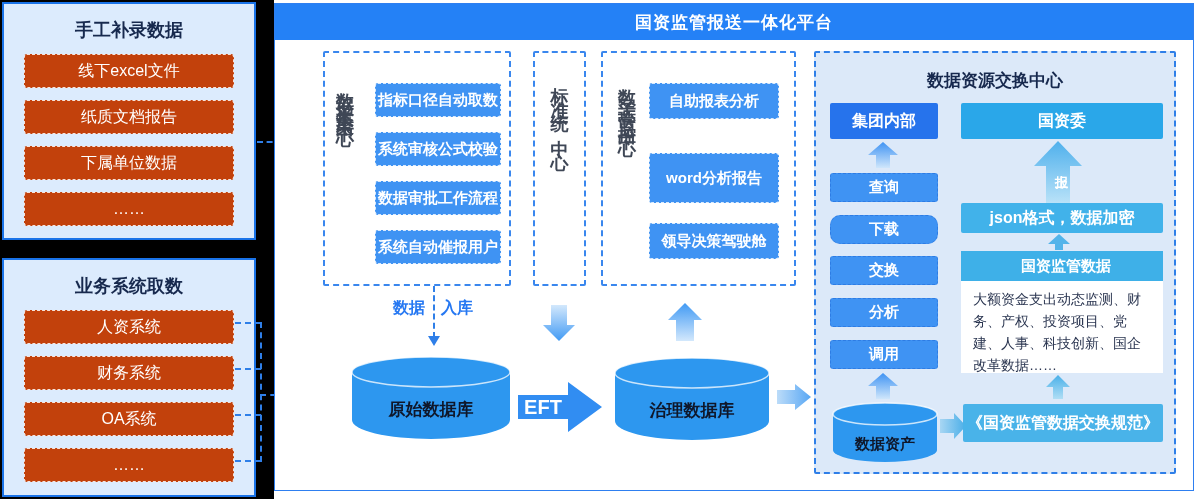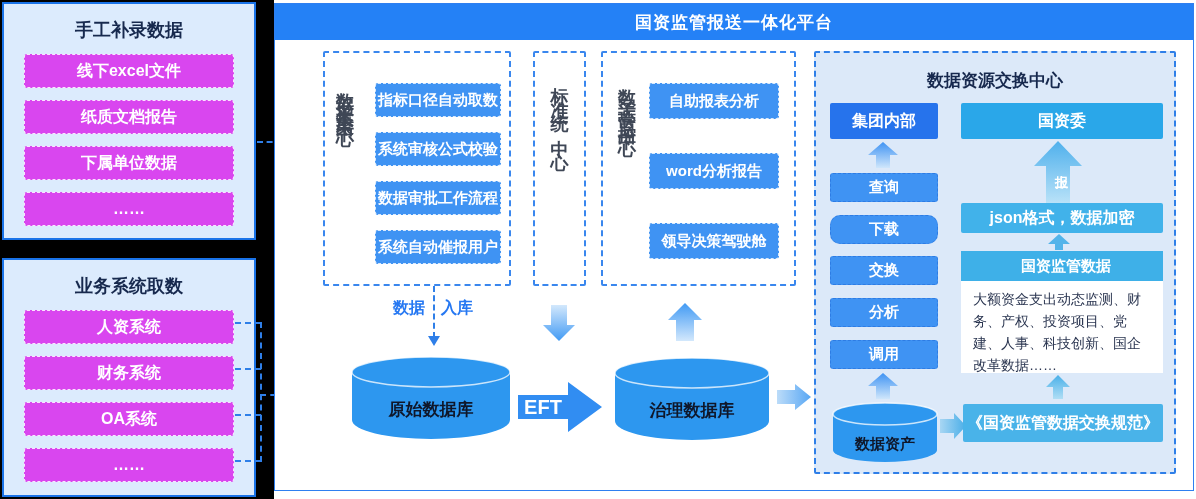--- a/index.html
+++ b/index.html
@@ -5,22 +5,22 @@
   * { margin:0; padding:0; box-sizing:border-box; }
   body { font-family:"Liberation Sans", sans-serif; background:#ffffff; }
   .stage { position:relative; width:1196px; height:499px; background:#ffffff; overflow:hidden; }
   .abs { position:absolute; }
 
   
   .black-strip { position:absolute; left:0; top:0; width:274px; height:499px; background:#000000; }
   .src-panel { position:absolute; left:2px; width:254px; background:#dcebfd; border:2px solid #1a73e8; }
   .src-title { margin-top:14px; text-align:center; font-size:18px; font-weight:bold; color:#17294e; }
   .src-item { margin:12px 20px 0; height:34px; line-height:31px; text-align:center;
-              background:#d946ef; border:1px dashed rgba(255,255,255,0.85); border-radius:3px;
-              color:#ffffff; font-weight:bold; font-size:16px; }
+              background:#c2410c; border:1px dashed rgba(255,255,255,0.85); border-radius:3px;
+              color:#ffffff; font-weight:normal; font-size:16px; }
 
   
   .main-panel { position:absolute; left:274px; top:3px; width:920px; height:488px;
                 background:#ffffff; border:1px solid #2e7ff0; }
   .header-bar { position:absolute; left:0; top:0; width:100%; height:36px; background:#2481f6;
                 display:flex; align-items:center; justify-content:center;
                 color:#ffffff; font-size:17px; font-weight:bold; letter-spacing:1px; }
 
   .center-box { position:absolute; border:2px dashed #3a87ee; border-radius:2px; background:#ffffff; }
   .vlabel { position:absolute; writing-mode:vertical-rl; text-orientation:upright;
@@ -105,21 +105,21 @@
       <div class="center-btn" style="left:50px; top:177px; width:126px; height:34px;">系统自动催报用户</div>
     </div>
 
     <div class="center-box" style="left:258px; top:47px; width:53px; height:235px;">
       <div class="vlabel" style="left:50%; transform:translateX(-50%); top:20px; letter-spacing:13px;">标准统一中心</div>
     </div>
 
     <div class="center-box" style="left:326px; top:47px; width:195px; height:235px;">
       <div class="vlabel" style="left:12px; top:22px; letter-spacing:7px;">数字运营监控中心</div>
       <div class="center-btn" style="left:46px; top:30px; width:130px; height:36px;">自助报表分析</div>
-      <div class="center-btn" style="left:46px; top:100px; width:130px; height:36px;">word分析报告</div>
+      <div class="center-btn" style="left:46px; top:100px; width:130px; height:50px;">word分析报告</div>
       <div class="center-btn" style="left:46px; top:170px; width:130px; height:36px;">领导决策驾驶舱</div>
     </div>
 
     <div class="center-box x-box" style="left:539px; top:47px; width:362px; height:423px;">
       <div class="x-title">数据资源交换中心</div>
 
       <div class="solid-btn" style="left:14px; top:50px; width:108px; height:36px; background:#2673ec;">集团内部</div>
       <div class="solid-btn" style="left:145px; top:50px; width:202px; height:36px; background:#2aa7e9;">国资委</div>
 
       <svg class="abs" style="left:52px; top:89px;" width="30" height="26">

